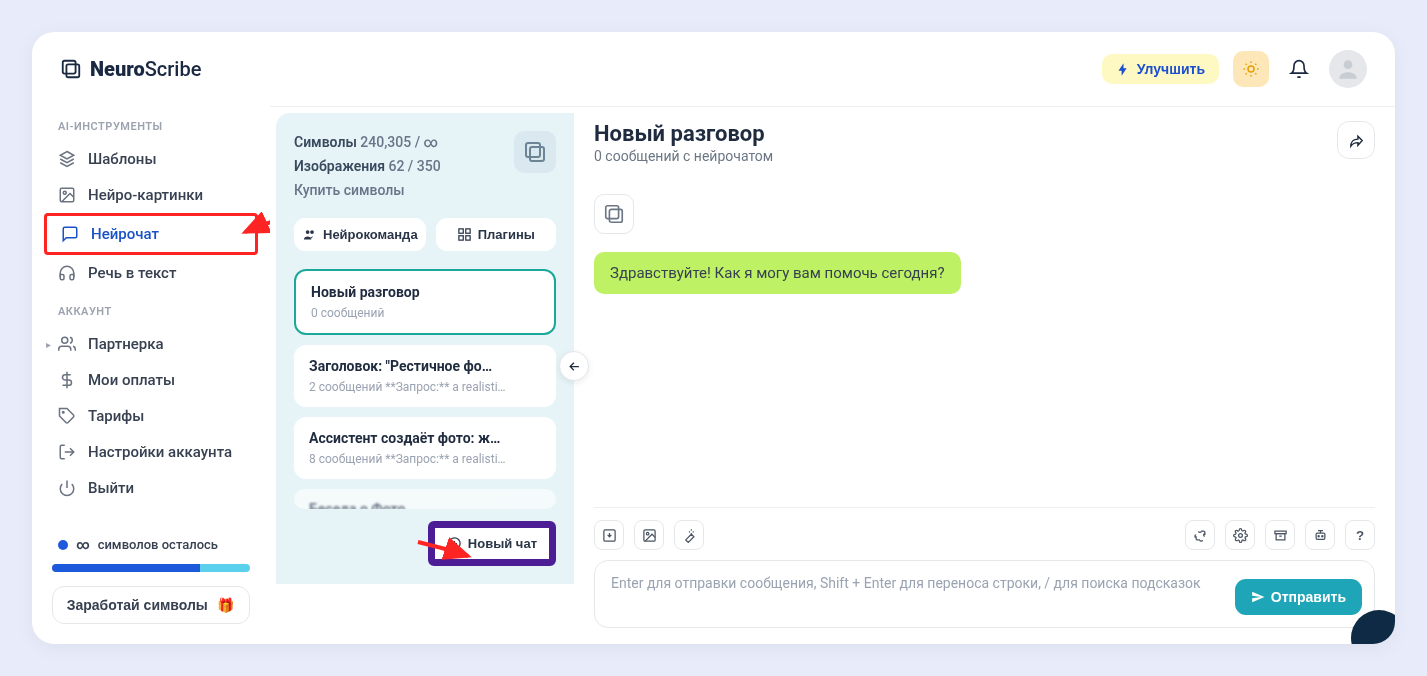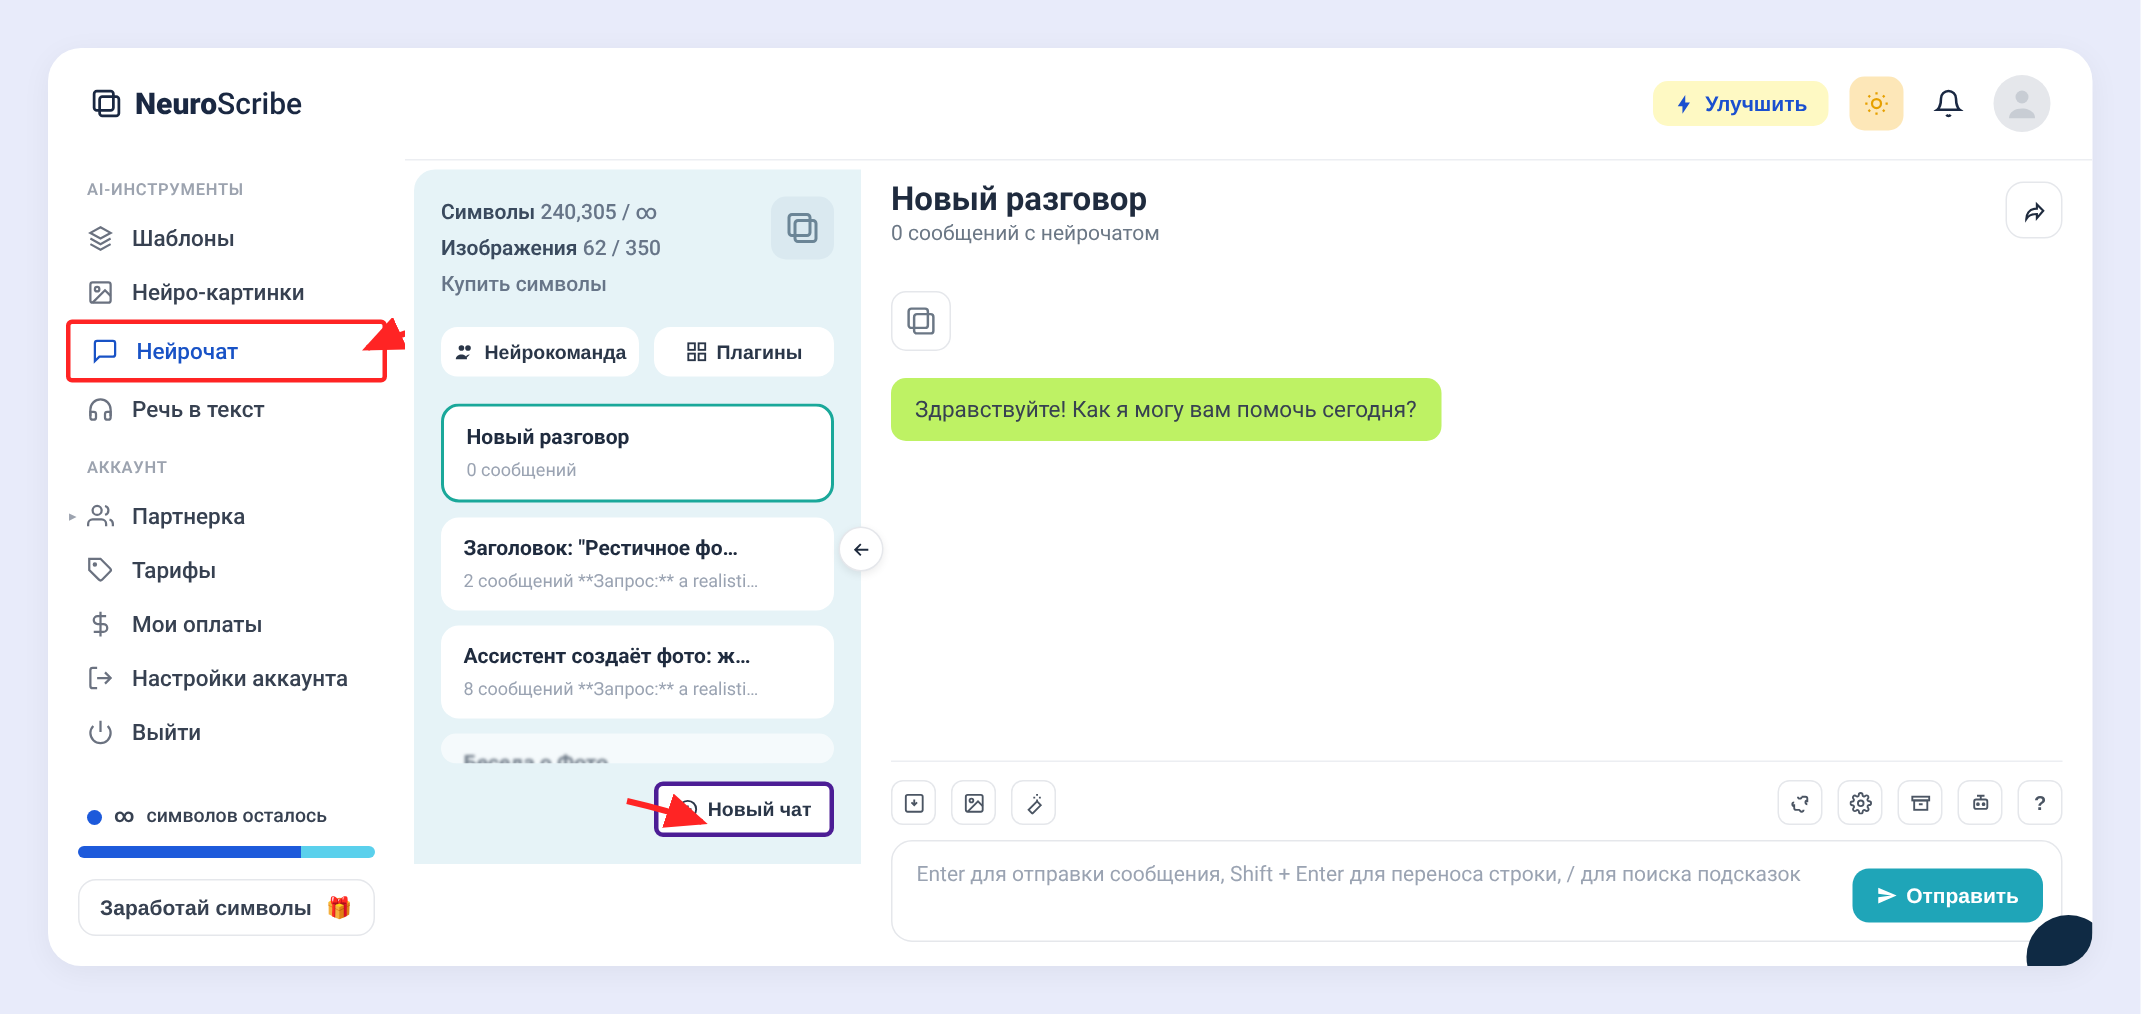--- a/index.html
+++ b/index.html
@@ -33,21 +33,21 @@
 .stats { font-size:14px; color:#3a4a5e; font-weight:600; line-height:1.7; }
 .stats .light { font-weight:500; color:#677588; }
 .stats-icon { width:42px; height:42px; border-radius:10px; background:#dae9f0; display:flex; align-items:center; justify-content:center; color:#6b8596; }
 .tabs { display:flex; gap:10px; margin-top:16px; }
 .tab-btn { flex:1; padding:9px 8px; border-radius:11px; background:#fff; border:none; font-size:13px; font-weight:600; color:#2a3648; display:flex; align-items:center; justify-content:center; gap:6px; cursor:pointer; }
 .chat-items { margin-top:18px; display:flex; flex-direction:column; gap:10px; flex:1; overflow:hidden; }
 .chat-card { background:#fff; border-radius:12px; padding:13px 15px; cursor:pointer; }
 .chat-card.active { border:2px solid #1aa89a; }
 .chat-title { font-size:14px; font-weight:700; color:#1f2b3e; white-space:nowrap; overflow:hidden; text-overflow:ellipsis; }
 .chat-sub { font-size:12px; color:#9aa3b2; margin-top:6px; white-space:nowrap; overflow:hidden; text-overflow:ellipsis; }
-.new-chat-btn { align-self:flex-end; background:#fff; border:3px solid #4c1d95; border-radius:6px; padding:8px 12px; font-size:13px; font-weight:600; color:#2a3648; display:flex; align-items:center; gap:6px; cursor:pointer; margin-top:12px; }
+.new-chat-btn { align-self:flex-end; background:#fff; border:7px solid #4c1d95; border-radius:6px; padding:8px 12px; font-size:13px; font-weight:600; color:#2a3648; display:flex; align-items:center; gap:6px; cursor:pointer; margin-top:12px; }
 .collapse-btn { position:absolute; right:-15px; top:244px; width:30px; height:30px; border-radius:50%; background:#fff; border:1px solid #e5e7eb; display:flex; align-items:center; justify-content:center; cursor:pointer; z-index:5; box-shadow:0 2px 6px rgba(0,0,0,0.08); }
 .chat-main { flex:1; display:flex; flex-direction:column; padding:14px 20px 16px 20px; position:relative; }
 .chat-header { display:flex; justify-content:space-between; align-items:flex-start; padding-bottom:14px; }
 .chat-title-lg { font-size:22px; font-weight:700; color:#1f2b3e; }
 .chat-sub-lg { font-size:14px; color:#6b7785; margin-top:2px; }
 .share-btn { width:38px; height:38px; border-radius:12px; border:1px solid #e5e7eb; background:#fff; display:flex; align-items:center; justify-content:center; cursor:pointer; }
 .messages { flex:1; padding-top:16px; }
 .bot-icon-box { width:40px; height:40px; border-radius:10px; border:1px solid #e5e7eb; display:flex; align-items:center; justify-content:center; color:#6b7785; margin-bottom:18px; }
 .greeting { display:inline-block; background:#bef264; padding:12px 16px; border-radius:10px; font-size:15px; color:#374151; }
 .input-area { border-top:1px solid #eceef2; padding-top:12px; }
@@ -159,33 +159,33 @@
               <path d="M17 21v-2a4 4 0 00-4-4H5a4 4 0 00-4 4v2"></path>
               <circle cx="9" cy="7" r="4"></circle>
               <path d="M23 21v-2a4 4 0 00-3-3.87M16 3.13a4 4 0 010 7.75"></path>
             </svg>
           </span>
         <span>Партнерка</span>
       </div>
       <div class="nav-item">
         <span class="nav-icon">
             <svg width="18" height="18" viewBox="0 0 24 24" fill="none" stroke="currentColor" stroke-width="2">
+              <path d="M12 1v22M17 5H9.5a3.5 3.5 0 000 7h5a3.5 3.5 0 010 7H6"></path>
+            </svg>
+          </span>
+        <span>Мои оплаты</span>
+      </div>
+      <div class="nav-item">
+        <span class="nav-icon">
+            <svg width="18" height="18" viewBox="0 0 24 24" fill="none" stroke="currentColor" stroke-width="2">
               <path d="M20.6 13.4L13.4 20.6a2 2 0 01-2.8 0L2 12V2h10l8.6 8.6a2 2 0 010 2.8z"></path>
               <circle cx="7" cy="7" r="1"></circle>
             </svg>
           </span>
         <span>Тарифы</span>
-      </div>
-      <div class="nav-item">
-        <span class="nav-icon">
-            <svg width="18" height="18" viewBox="0 0 24 24" fill="none" stroke="currentColor" stroke-width="2">
-              <path d="M12 1v22M17 5H9.5a3.5 3.5 0 000 7h5a3.5 3.5 0 010 7H6"></path>
-            </svg>
-          </span>
-        <span>Мои оплаты</span>
       </div>
       <div class="nav-item">
         <span class="nav-icon">
             <svg width="18" height="18" viewBox="0 0 24 24" fill="none" stroke="currentColor" stroke-width="2">
               <path d="M9 21H5a2 2 0 01-2-2V5a2 2 0 012-2h4M16 17l5-5-5-5M21 12H9"></path>
             </svg>
           </span>
         <span>Настройки аккаунта</span>
       </div>
       <div class="nav-item">

